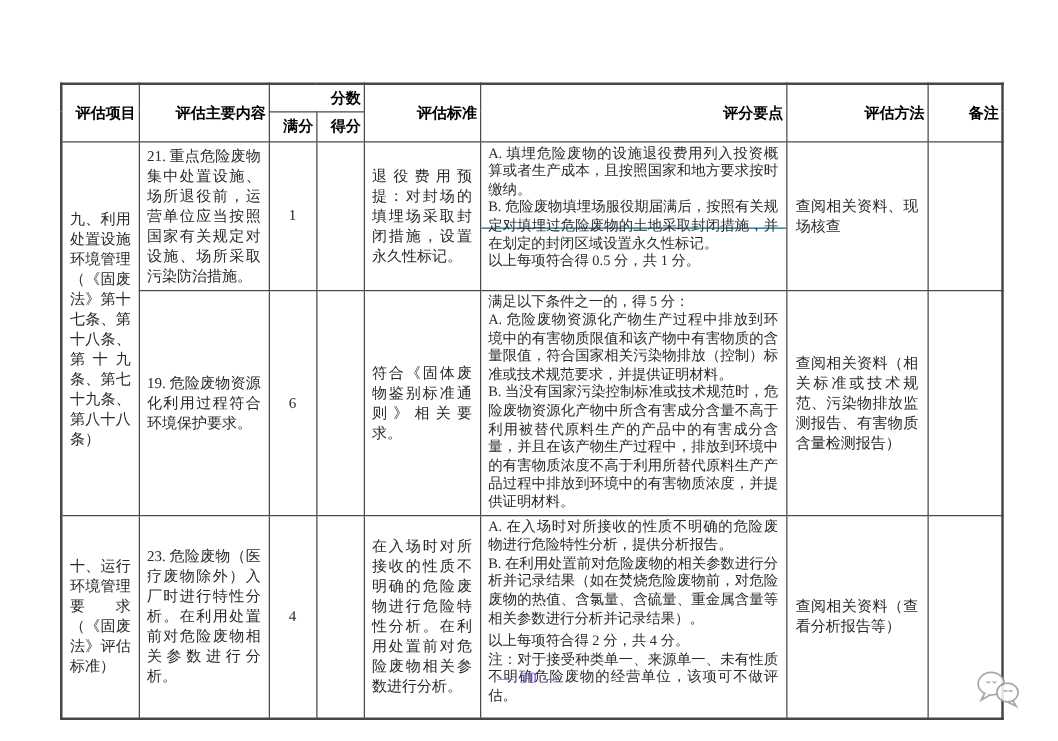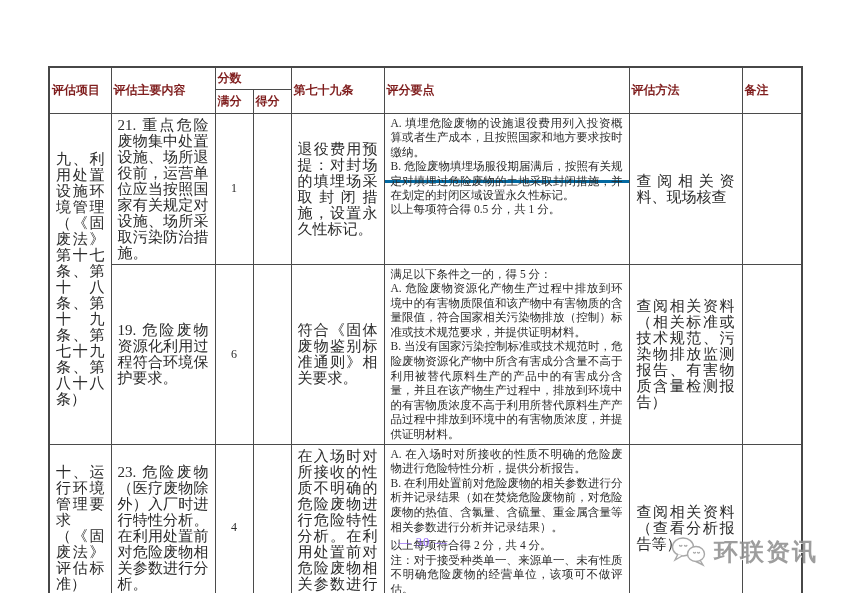--- a/index.html
+++ b/index.html
@@ -5,42 +5,42 @@
   html,body{margin:0;padding:0;}
   body{
     width:846px;height:593px;position:relative;background:#ffffff;
     font-family:"Liberation Serif","DejaVu Serif",serif;
     color:#262626;overflow:hidden;
   }
   .table-wrap{position:absolute;left:48px;top:66px;}
   table{border-collapse:collapse;table-layout:fixed;width:753px;border:2px solid #474747;}
   th,td{border:1px solid #4b4b4b;box-sizing:border-box;overflow:hidden;}
   th{
-    font-size:12px;font-weight:bold;text-align:left;vertical-align:middle;
-    padding:1px 2px;color:#7f1d1d;
+    font-size:12px;font-weight:bold;text-align:right;vertical-align:middle;
+    padding:1px 2px;color:#000000;
   }
   td{
-    font-size:15px;line-height:15px;vertical-align:middle;
+    font-size:12px;line-height:15px;vertical-align:middle;
     padding:3px 5px;color:#2a2a2a;
   }
   tr.h-head1{height:22px;}
   tr.h-head2{height:24px;}
   tr.h-r21{height:101px;}
   tr.h-r22{height:156px;}
   tr.h-r23{height:163px;}
   .jc{text-align:justify;text-justify:inter-character;}
   .item-cell{padding:3px 6px;line-height:16px;}
   .content-cell{padding:3px 6px;line-height:16px;}
   .standard-cell{padding:3px 6px;line-height:16px;}
   .method-cell{padding:20px 7px;line-height:16px;}
   .score-cell{text-align:center;font-size:12px;}
   .points-cell{vertical-align:top;padding:0;line-height:14.6px;font-size:11.5px;}
   .points-cell .pad{padding:2px 6px;}
   .pre{white-space:pre-line;}
-  .sub-top{height:69px;border-bottom:3px solid #0369a1;box-sizing:border-box;}
+  .sub-top{height:69px;border-bottom:1px solid #0369a1;box-sizing:border-box;}
   .sub-bottom{padding-top:6px;margin-top:17px;}
   .gap-top{}
   .page-number{
     position:absolute;left:0;top:535px;width:846px;text-align:center;
     font-size:12.5px;color:#8b5cf6;letter-spacing:1px;
   }
   .watermark{
     position:absolute;right:28px;top:536px;display:flex;align-items:center;
     gap:6px;opacity:0.85;
   }
@@ -64,21 +64,21 @@
       <col style="width:93px">
         <col style="width:245px">
         <col style="width:113px">
         <col style="width:60px">
     </colgroup>
     <thead>
       <tr class="h-head1">
         <th rowspan="2">评估项目</th>
         <th rowspan="2">评估主要内容</th>
         <th colspan="2">分数</th>
-        <th rowspan="2">第七十九条</th>
+        <th rowspan="2">评估标准</th>
         <th rowspan="2">评分要点</th>
         <th rowspan="2">评估方法</th>
         <th rowspan="2">备注</th>
       </tr>
       <tr class="h-head2">
         <th>满分</th>
         <th>得分</th>
       </tr>
     </thead>
     <tbody>
@@ -139,14 +139,13 @@
       <ellipse cx="26" cy="18" rx="8.5" ry="7.5"></ellipse>
       <path d="M30 24 L33 29 L26 25.5" fill="none"></path>
     </g>
     <g fill="none" stroke="#9a9a9a" stroke-width="1.2" stroke-linecap="round">
       <path d="M9.5 9.5 q1.2 1.4 2.4 0"></path>
       <path d="M14.5 9.5 q1.2 1.4 2.4 0"></path>
       <path d="M23.5 16.5 q1 1.2 2 0"></path>
       <path d="M27.5 16.5 q1 1.2 2 0"></path>
     </g>
   </svg>
-  <span class="watermark-text">环联资讯</span>
 </div>
 
 </body></html>

